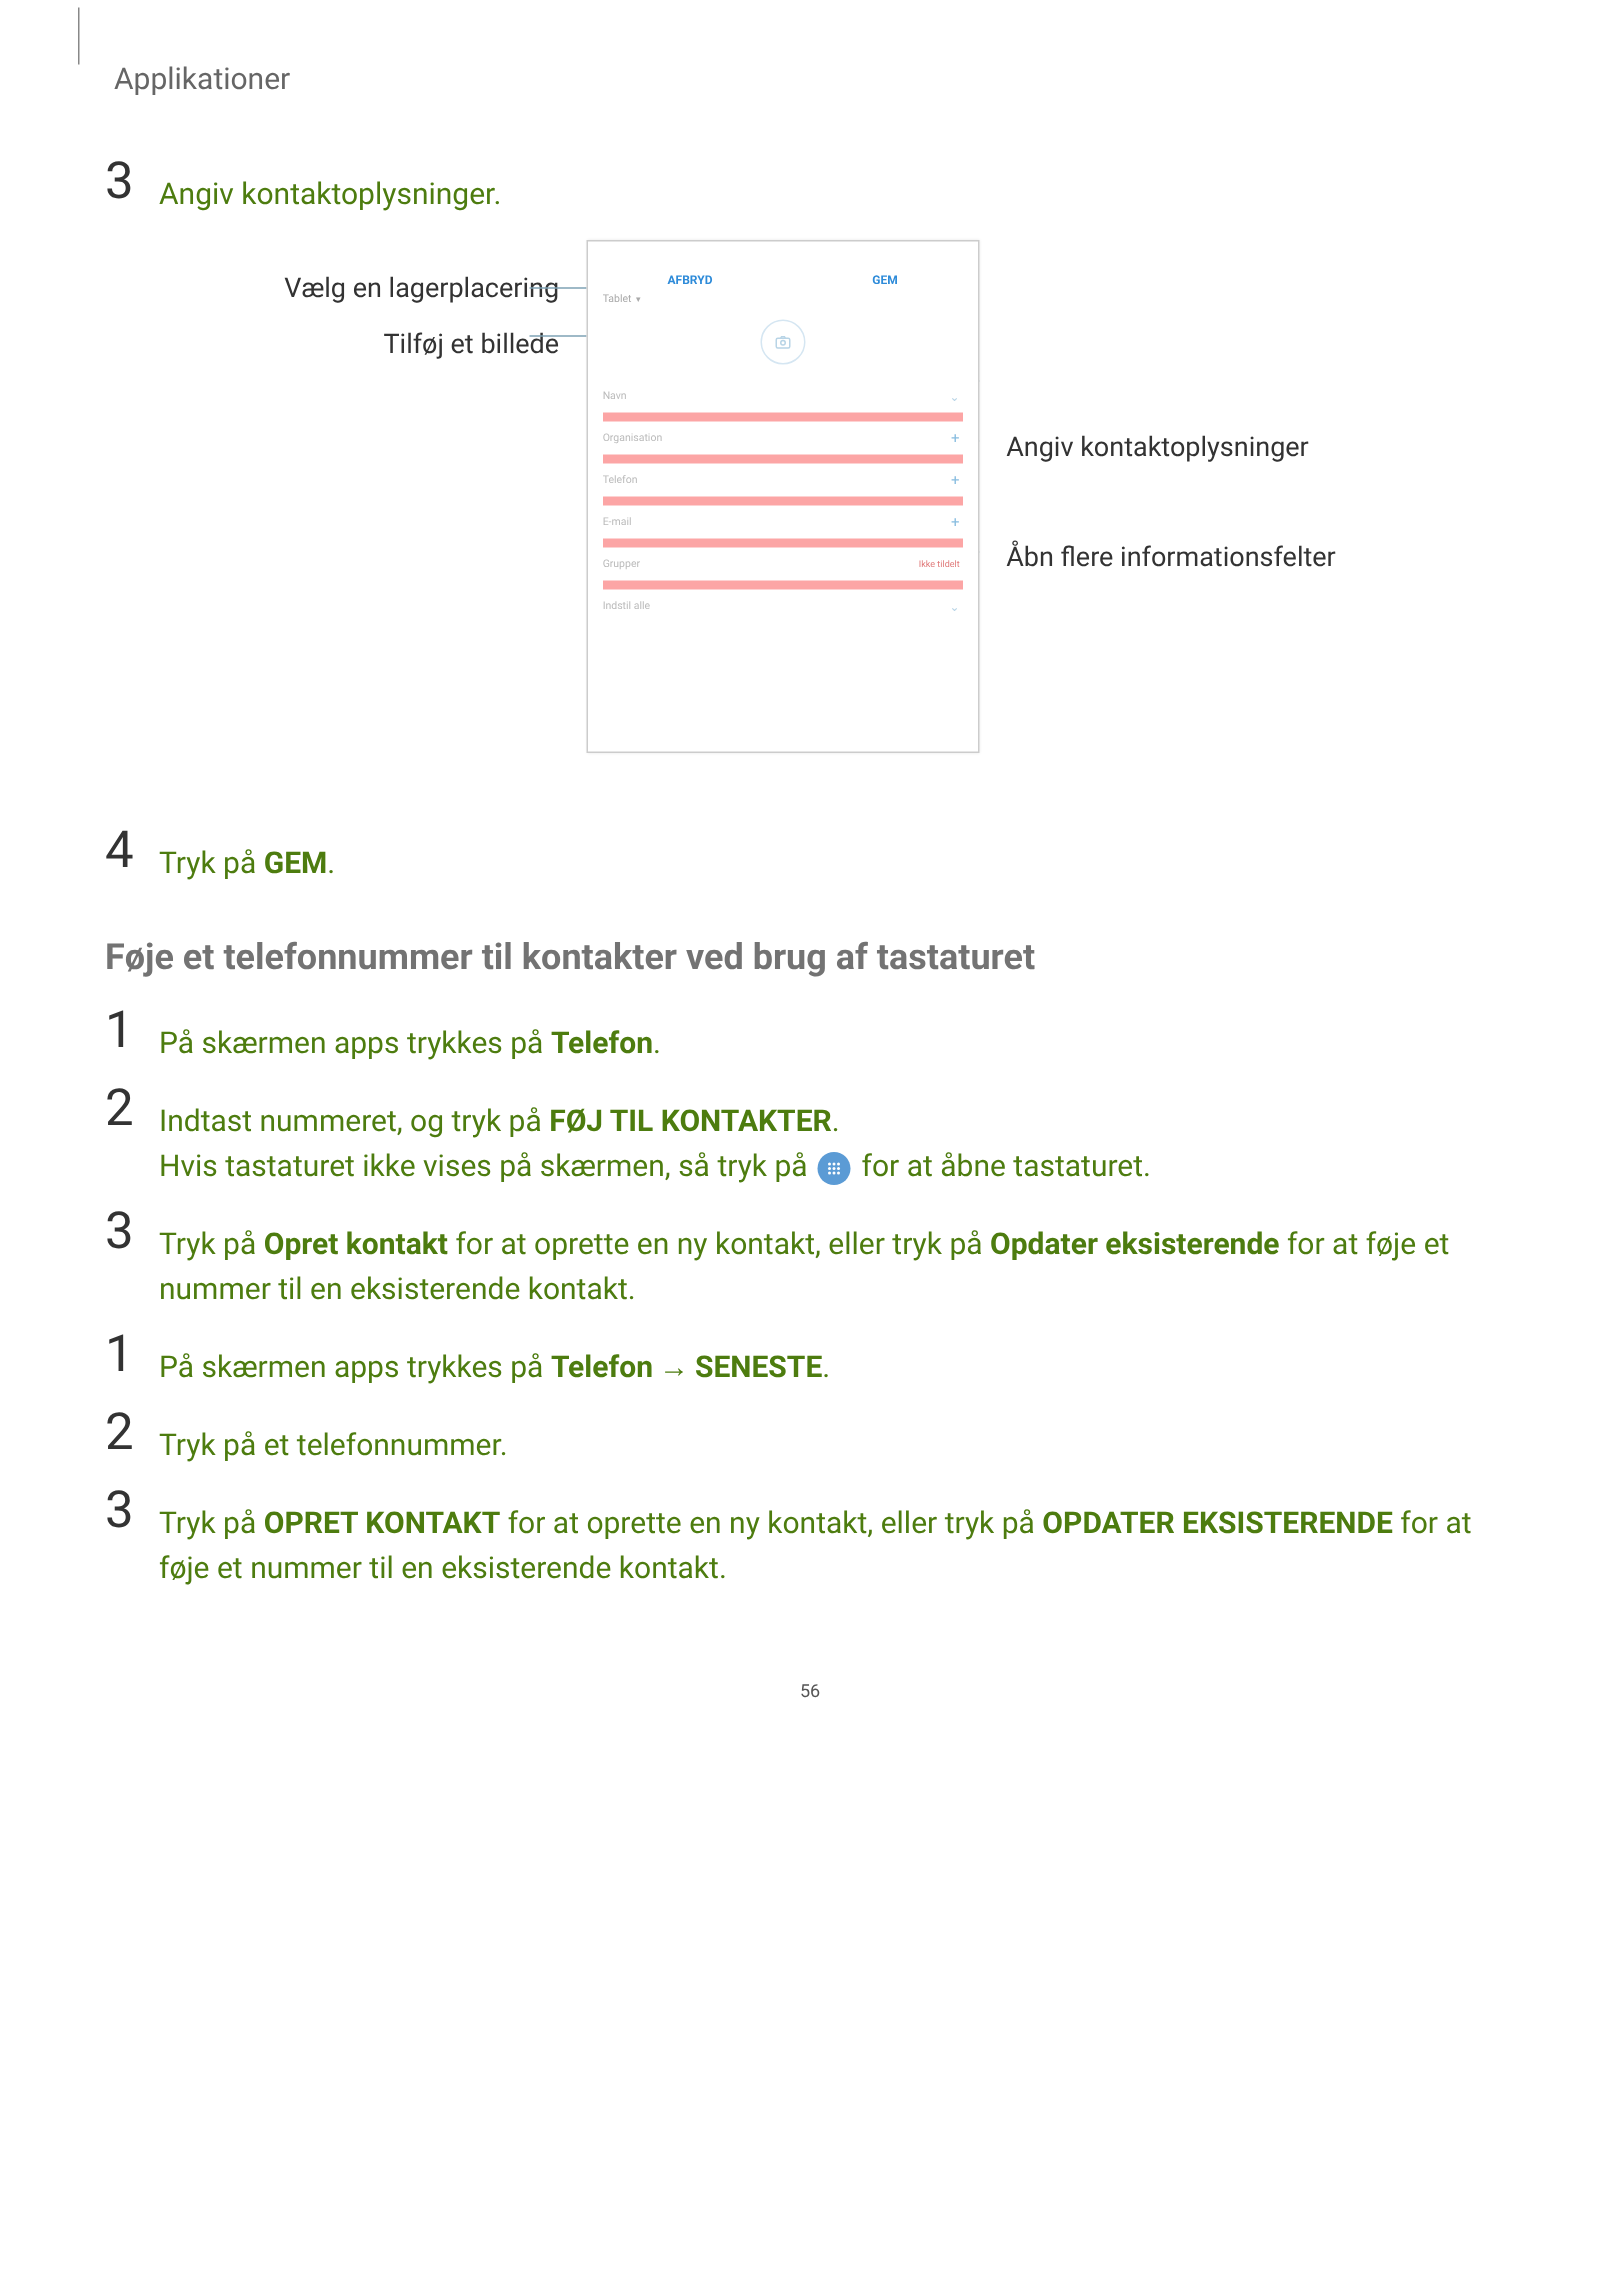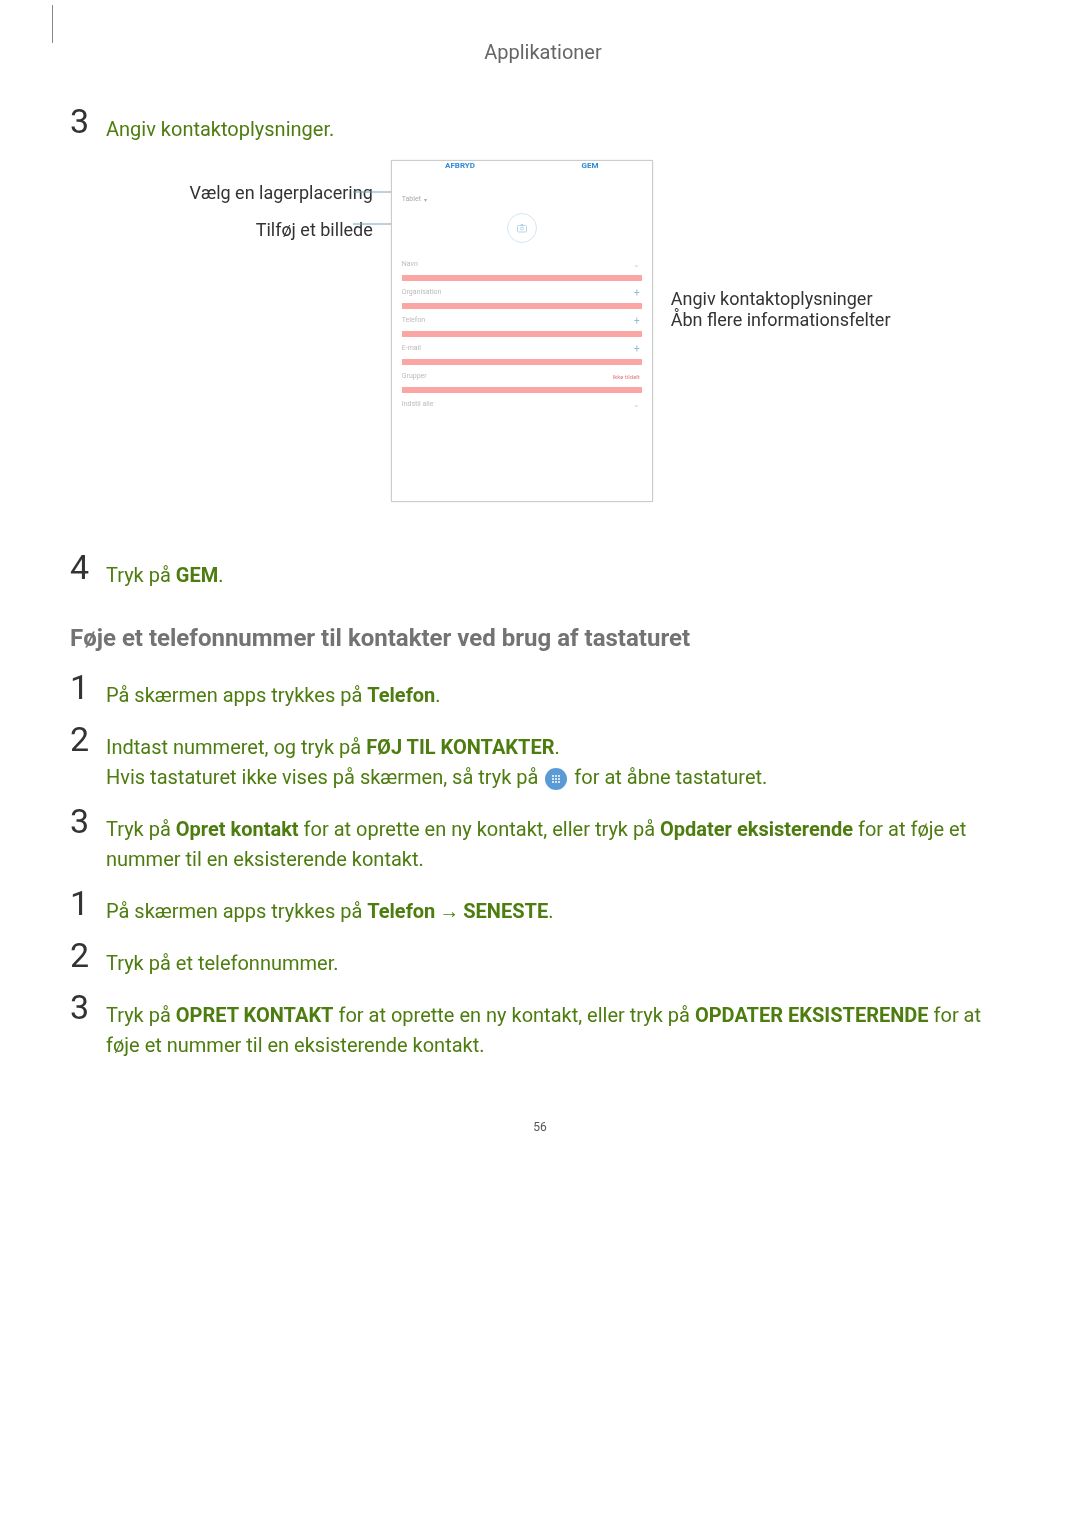--- a/index.html
+++ b/index.html
@@ -20,21 +20,20 @@
     top: 5px;
     width: 1px;
     height: 38px;
     background: #888;
   }
   .header-text {
     font-size: 20px;
     color: #666;
     margin-left: 6px;
     margin-bottom: 40px;
-    text-align: center;
   }
   .num-item {
     display: flex;
     margin-bottom: 12px;
   }
   .num {
     font-size: 34px;
     font-weight: 400;
     color: #333;
     width: 36px;
@@ -71,21 +70,21 @@
     margin: 0 18px;
     background: #fff;
     position: relative;
     overflow: hidden;
     box-shadow: 0 0 2px rgba(0,0,0,0.1);
   }
   .mock-top {
     height: 30px;
     display: flex;
     justify-content: space-around;
-    align-items: flex-start;
+    align-items: flex-end;
     font-size: 8px;
     color: #2e8bd9;
     font-weight: bold;
   }
   .mock-storage {
     font-size: 7px;
     color: #aaa;
     padding: 4px 10px;
     display: flex;
     align-items: center;
@@ -133,21 +132,21 @@
     right: 2px;
     color: #e07a7a;
     font-size: 6px;
   }
   .right-labels {
     display: flex;
     flex-direction: column;
     font-size: 18px;
     color: #333;
   }
-  .right-lbl-1 { margin-top: 128px; }
+  .right-lbl-1 { margin-top: 128px; margin-bottom: 52px; }
   .right-lbl-2 { }
   .connector {
     stroke: #7ea2b4;
     stroke-width: 1;
     fill: none;
   }
   .note-row {
     display: flex;
     align-items: center;
     margin: 20px 0 34px 0;

